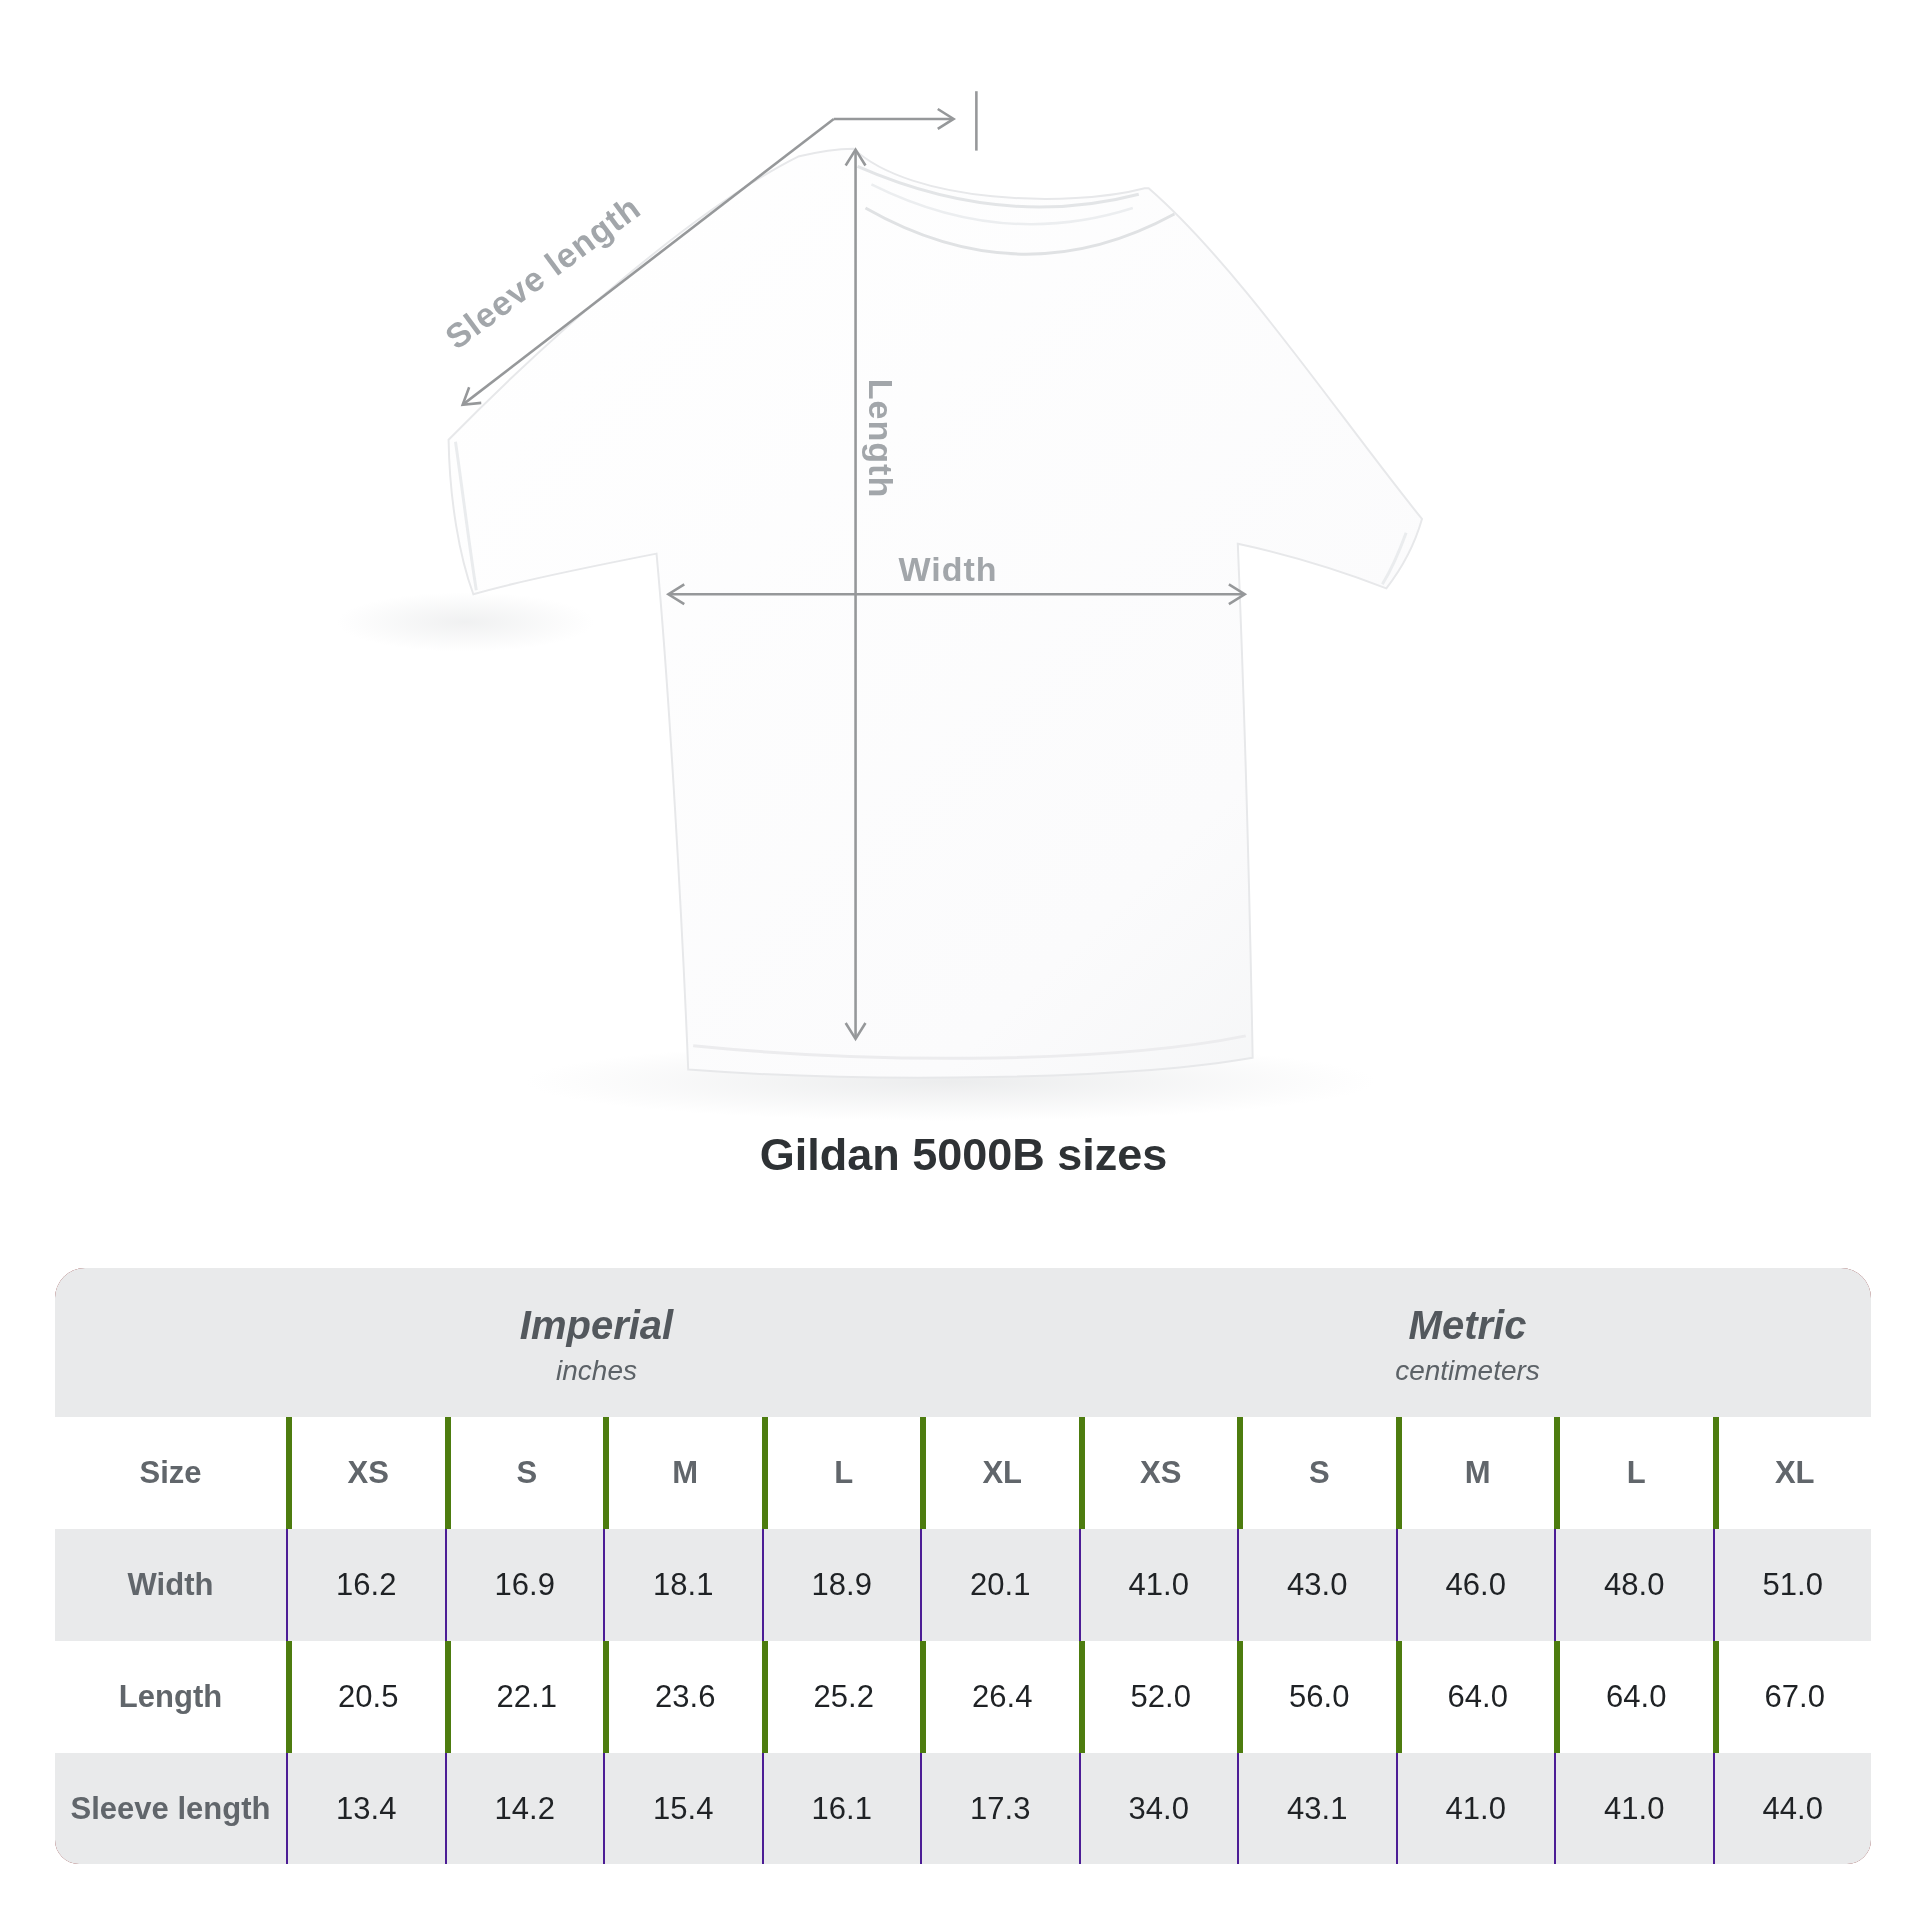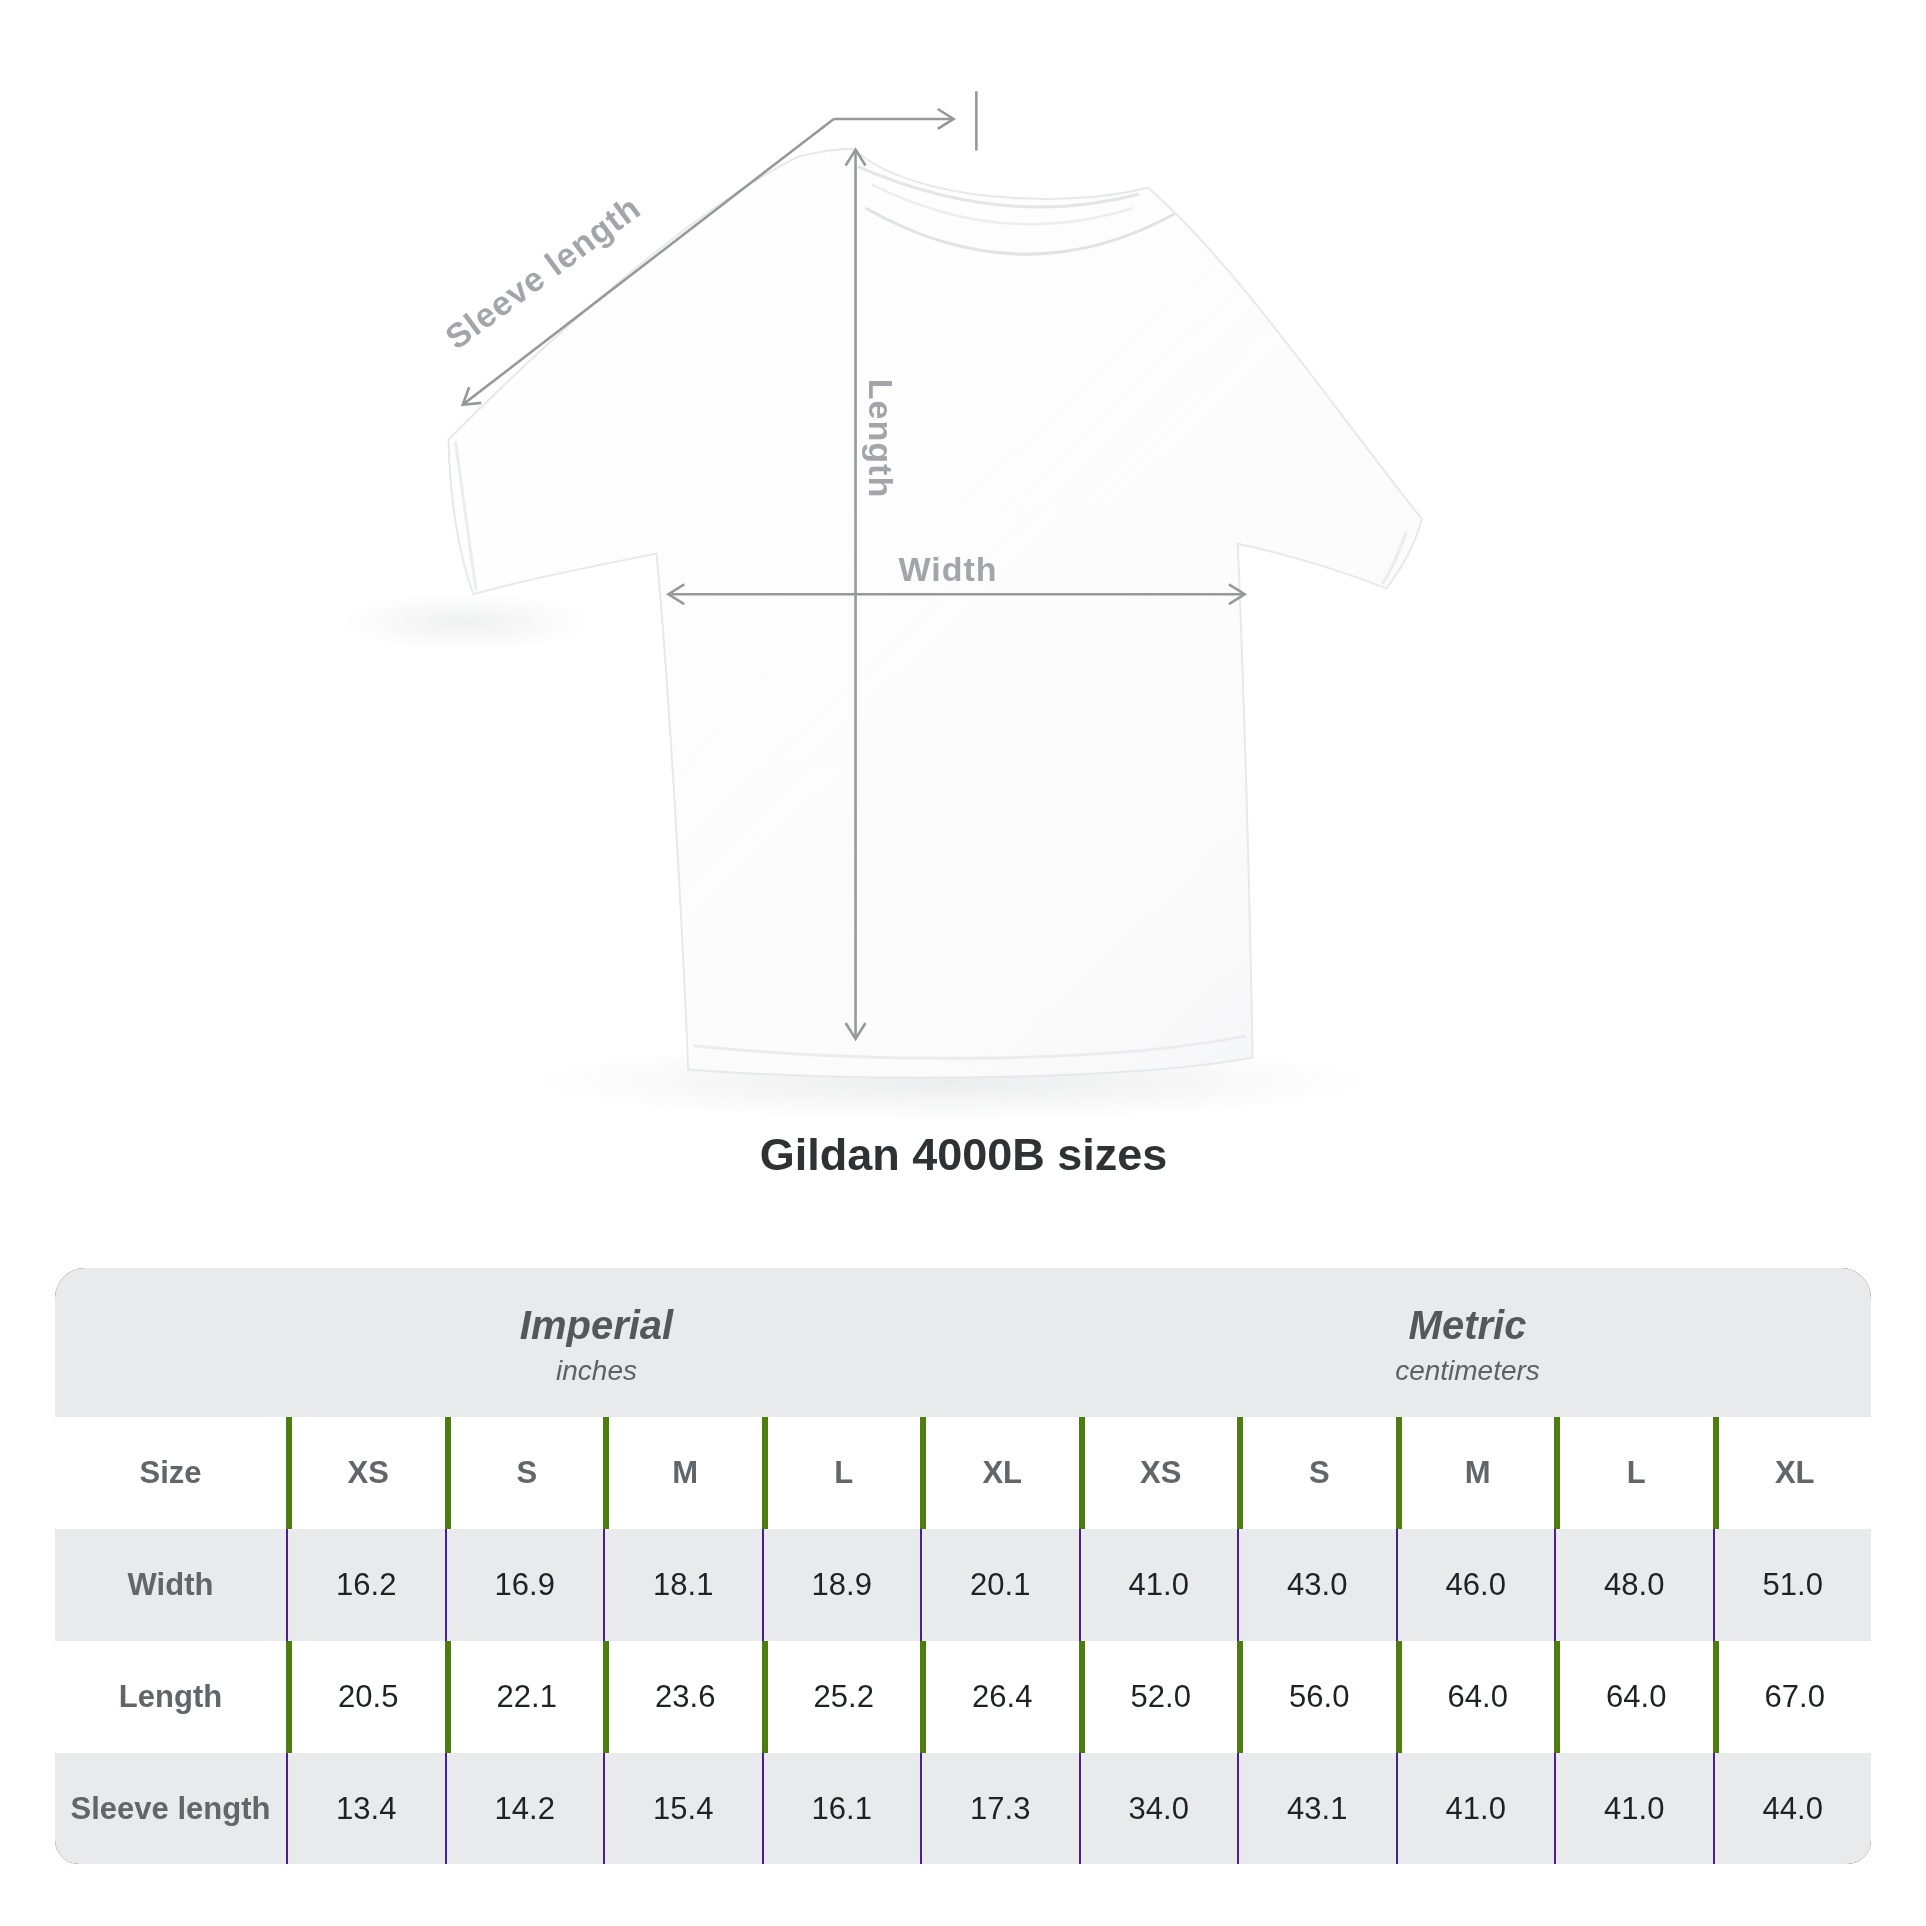--- a/index.html
+++ b/index.html
@@ -94,21 +94,21 @@
         <path d="M 864,152 L 864,1048" marker-start="url(#ah)" marker-end="url(#ah)"></path>
         <path d="M 676,600 L 1256,600" marker-start="url(#ah)" marker-end="url(#ah)"></path>
       </g>
     </svg>
 
     <div id="lbl-sleeve" class="meas-label">Sleeve length</div>
     <div id="lbl-length" class="meas-label">Length</div>
     <div id="lbl-width" class="meas-label">Width</div>
   </div>
 
-  <div id="title">Gildan 4000B sizes</div>
+  <div id="title">Gildan 5000B sizes</div>
 
   <div id="size-table">
     <div id="unit-band">
       <div id="unit-imperial" class="unit-group">
         <div class="unit-name">Imperial</div>
         <div class="unit-sub">inches</div>
       </div>
       <div id="unit-metric" class="unit-group">
         <div class="unit-name">Metric</div>
         <div class="unit-sub">centimeters</div>

